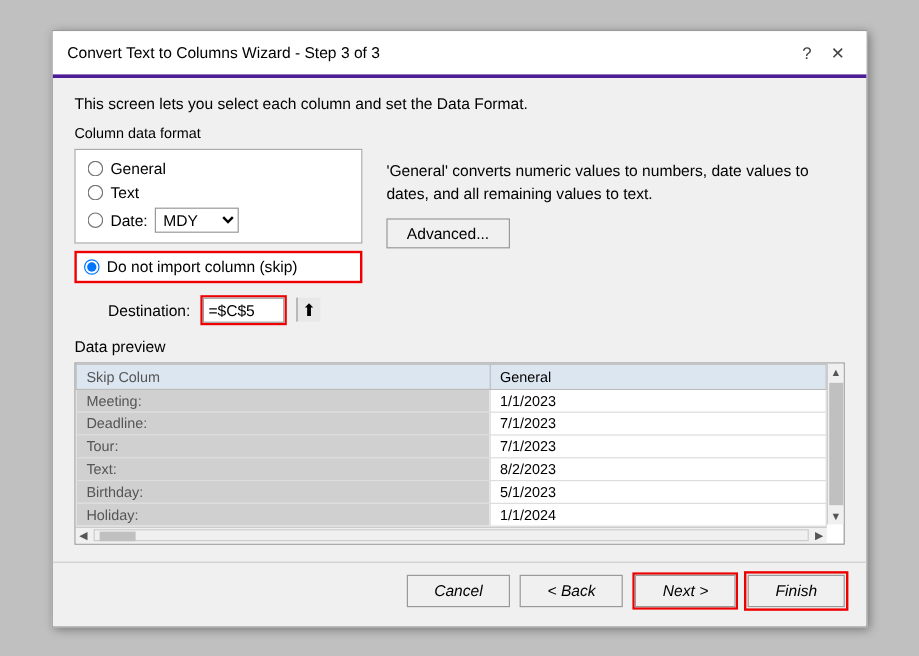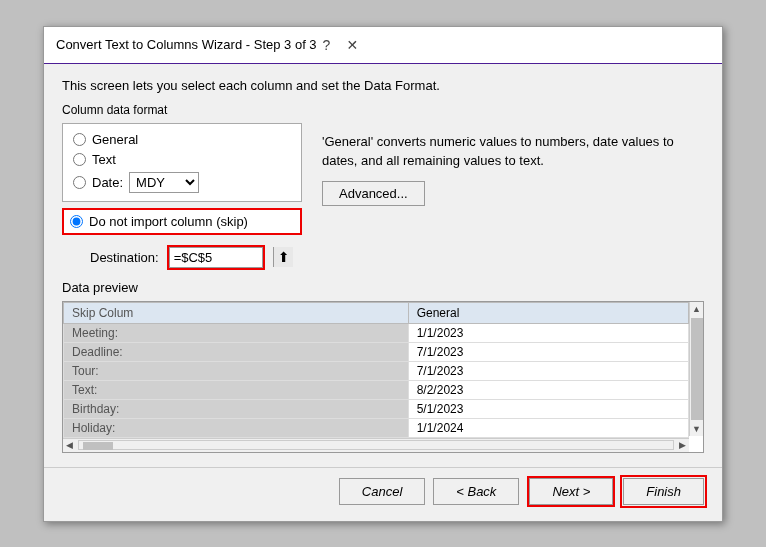--- a/index.html
+++ b/index.html
@@ -17,24 +17,25 @@
     .dialog {
       background: #f0f0f0;
       border: 1px solid #999;
       box-shadow: 2px 2px 8px rgba(0,0,0,0.4);
       width: 680px;
       display: flex;
       flex-direction: column;
     }
     .title-bar {
       background: #fff;
-      border-bottom: 1px solid #4c1d95;
+      border-bottom: 3px solid #4c1d95;
       padding: 8px 12px;
       display: flex;
       align-items: center;
+      justify-content: space-between;
     }
     .title-bar-left {
       display: flex;
       align-items: center;
       gap: 8px;
     }
     .title-text {
       font-size: 13px;
       font-weight: normal;
       color: #000;
@@ -149,21 +150,21 @@
       margin-left: 28px;
     }
     .destination-input-wrapper {
       border: 2px solid #e00;
       display: inline-flex;
     }
     .destination-input {
       font-size: 13px;
       padding: 2px 4px;
       border: 1px solid #999;
-      width: 94px;
+      width: 68px;
       outline: none;
     }
     .destination-icon-btn {
       border: none;
       background: #e8e8e8;
       cursor: pointer;
       padding: 2px 4px;
       font-size: 14px;
       border-left: 1px solid #999;
     }

